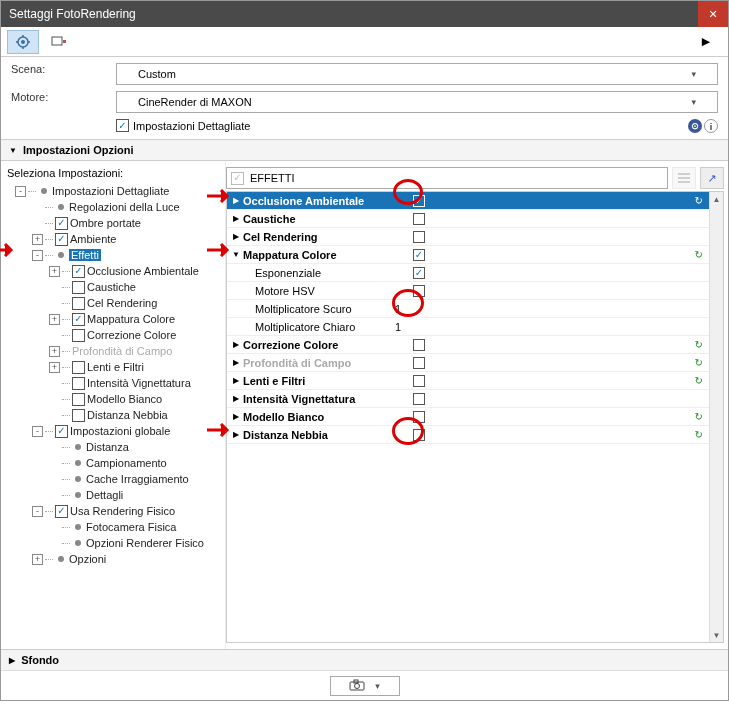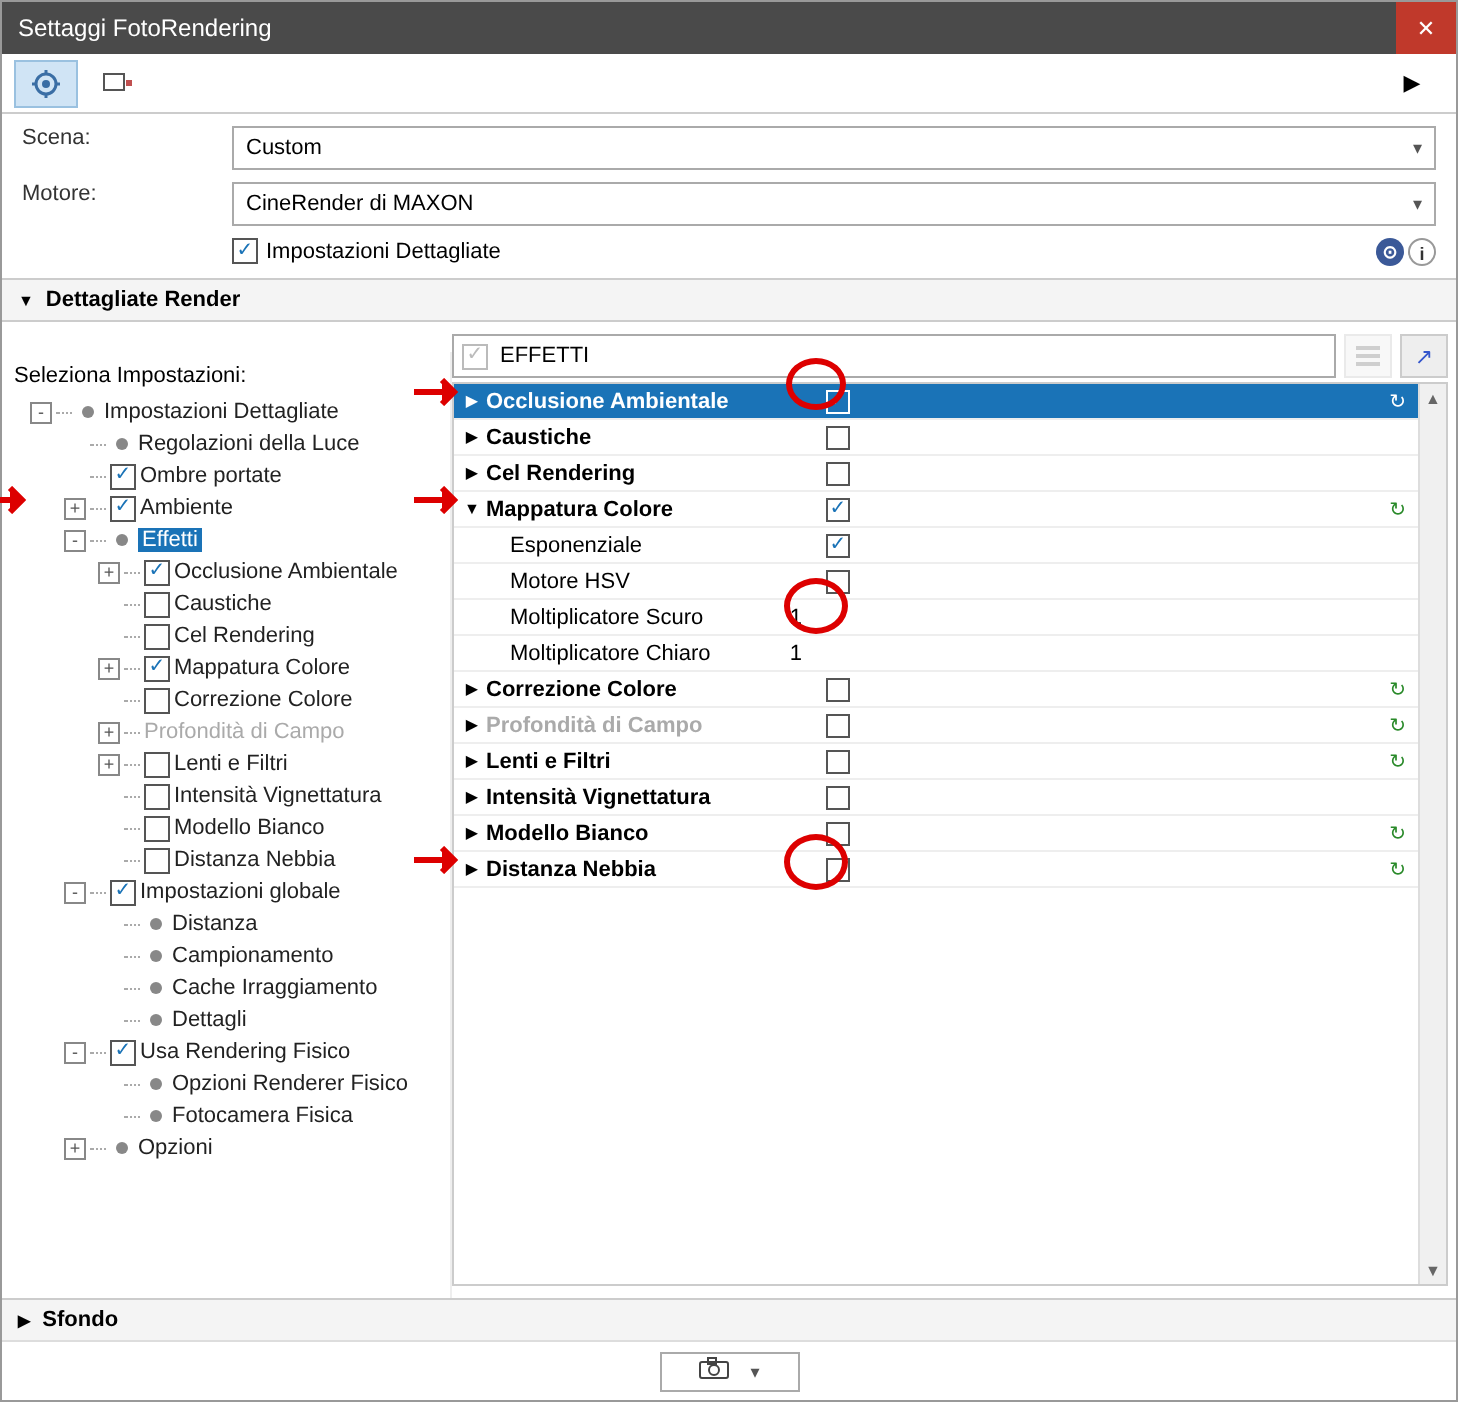--- a/index.html
+++ b/index.html
@@ -8,30 +8,30 @@
   .titlebar { background: #4a4a4a; color: #fff; height: 26px; display: flex; align-items: center; padding: 0 8px; justify-content: space-between; }
   .titlebar .title { font-size: 12px; text-align: right; }
   .close-btn { background: #c0392b; color: #fff; width: 30px; height: 26px; display: flex; align-items: center; justify-content: center; cursor: pointer; margin-right:-8px;}
   .toolbar { height: 30px; border-bottom: 1px solid #ccc; display: flex; align-items: center; padding: 0 6px; gap: 4px; position: relative; }
   .tool-btn { width: 32px; height: 24px; border: 1px solid transparent; display: flex; align-items: center; justify-content: center; cursor: pointer; }
   .tool-btn.active { background: #d0e4f5; border-color: #9ac1e0; }
   .toolbar-right { position: absolute; right: 6px; }
   .body-area { padding: 6px 10px; display: flex; flex-direction: column; gap: 6px; }
   .row { display: flex; align-items: flex-start; gap: 10px; }
   .row label { width: 95px; color: #333; }
-  .select { flex: 1; border: 1px solid #aaa; height: 22px; padding: 0 6px; display: flex; align-items: center; justify-content: space-between; cursor: pointer; }
+  .select { flex: 1; border: 1px solid #aaa; height: 22px; padding: 0 21px; display: flex; align-items: center; justify-content: space-between; cursor: pointer; }
   .chev { font-size: 9px; color: #555; }
   .cb-row { display: flex; align-items: center; gap: 4px; margin-left: 105px; }
   .cb { width: 13px; height: 13px; border: 1px solid #555; background: #fff; display: flex; align-items: center; justify-content: center; font-size: 10px; color: #1a73b7; cursor: pointer; line-height:1;}
   .info-right { display:flex; gap:2px; align-items:center;}
   .info-circle { width:14px; height:14px; border-radius:50%; background:#3b5998; color:#fff; text-align:center; line-height:14px; font-size:9px; font-weight:bold;}
   .section-header { background: #f4f4f4; border: 1px solid #ccc; border-left:none; border-right:none; padding: 4px 8px; display: flex; align-items: center; gap: 6px; font-weight: bold; cursor: pointer; }
   .tri { font-size: 8px; }
   .settings-body { display: flex; }
-  .left-col { width: 225px; padding: 6px 4px 6px 6px; border-right: 1px solid #eee; display:flex; flex-direction:column;margin-top:15px;}
+  .left-col { width: 225px; padding: 6px 4px 6px 6px; border-right: 1px solid #eee; display:flex; flex-direction:column;}
   .left-col .label { margin-bottom: 4px; }
   .tree { flex:1; height: 470px; overflow: auto; border: none; font-size: 11px; }
   .tree-row { display: flex; align-items: center; height: 16px; gap: 2px; white-space: nowrap; cursor: pointer; }
   .tree-row.sel .text { background: #1a73b7; color: #fff; padding: 0 2px; }
   .tree-row .text { color: #222; }
   .tree-row .text.disabled { color: #aaa; }
   .exp { width: 11px; height: 11px; border: 1px solid #888; font-size: 9px; display: flex; align-items: center; justify-content: center; cursor: pointer; line-height:1; color:#555;}
   .exp.blank { border:none; }
   .dot { width: 6px; height: 6px; background: #888; border-radius: 50%; margin: 0 3px; }
   .conn { width: 8px; border-top: 1px dotted #aaa; height:1px;}
@@ -119,21 +119,21 @@
       </div>
       <div class="info-right">
         <span class="info-circle">⊙</span>
         <span class="info-circle" style="background:#fff;color:#333;border:1px solid #999;">i</span>
       </div>
     </div>
   </div>
 
   <div class="section-header">
     <span class="tri">▼</span>
-    <span>Dettagliate Render</span>
+    <span>Impostazioni Opzioni</span>
   </div>
 
   <div class="settings-body" style="position:relative;">
     <div class="left-col">
       <div class="label">Seleziona Impostazioni:</div>
       <div class="tree" id="tree">
           <div class="tree-row">
             <span class="spacer" style="width: 6px;"></span>
             <span class="exp">-</span>
             <span class="conn"></span>
@@ -277,28 +277,28 @@
             <span class="exp">-</span>
             <span class="conn"></span>
             <span class="cb">✓</span>
             <span class="text">Usa Rendering Fisico</span>
           </div>
           <div class="tree-row">
             <span class="spacer" style="width: 40px;"></span>
             <span class="exp blank"></span>
             <span class="conn"></span>
             <span class="dot"></span>
+            <span class="text">Fotocamera Fisica</span>
+          </div>
+          <div class="tree-row">
+            <span class="spacer" style="width: 40px;"></span>
+            <span class="exp blank"></span>
+            <span class="conn"></span>
+            <span class="dot"></span>
             <span class="text">Opzioni Renderer Fisico</span>
-          </div>
-          <div class="tree-row">
-            <span class="spacer" style="width: 40px;"></span>
-            <span class="exp blank"></span>
-            <span class="conn"></span>
-            <span class="dot"></span>
-            <span class="text">Fotocamera Fisica</span>
           </div>
           <div class="tree-row">
             <span class="spacer" style="width: 23px;"></span>
             <span class="exp">+</span>
             <span class="conn"></span>
             <span class="dot"></span>
             <span class="text">Opzioni</span>
           </div>
         </div>
     </div>

